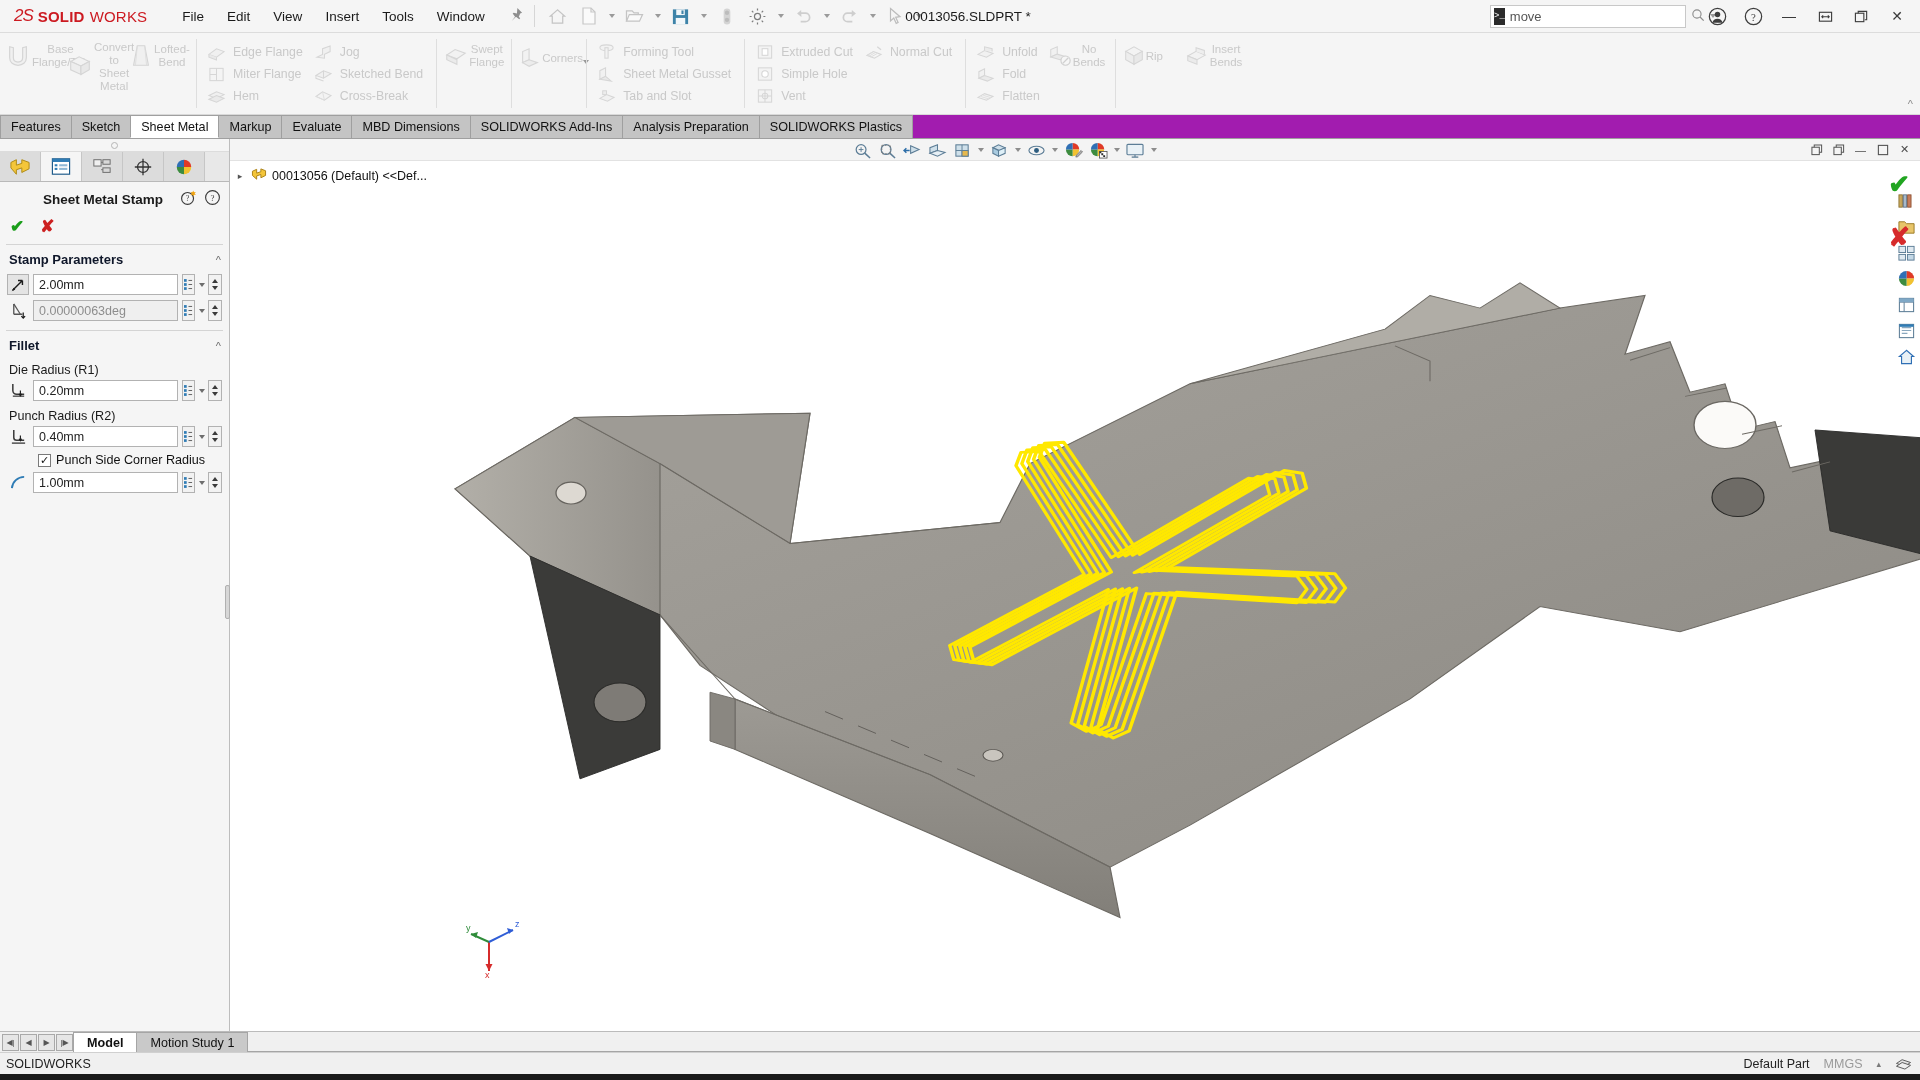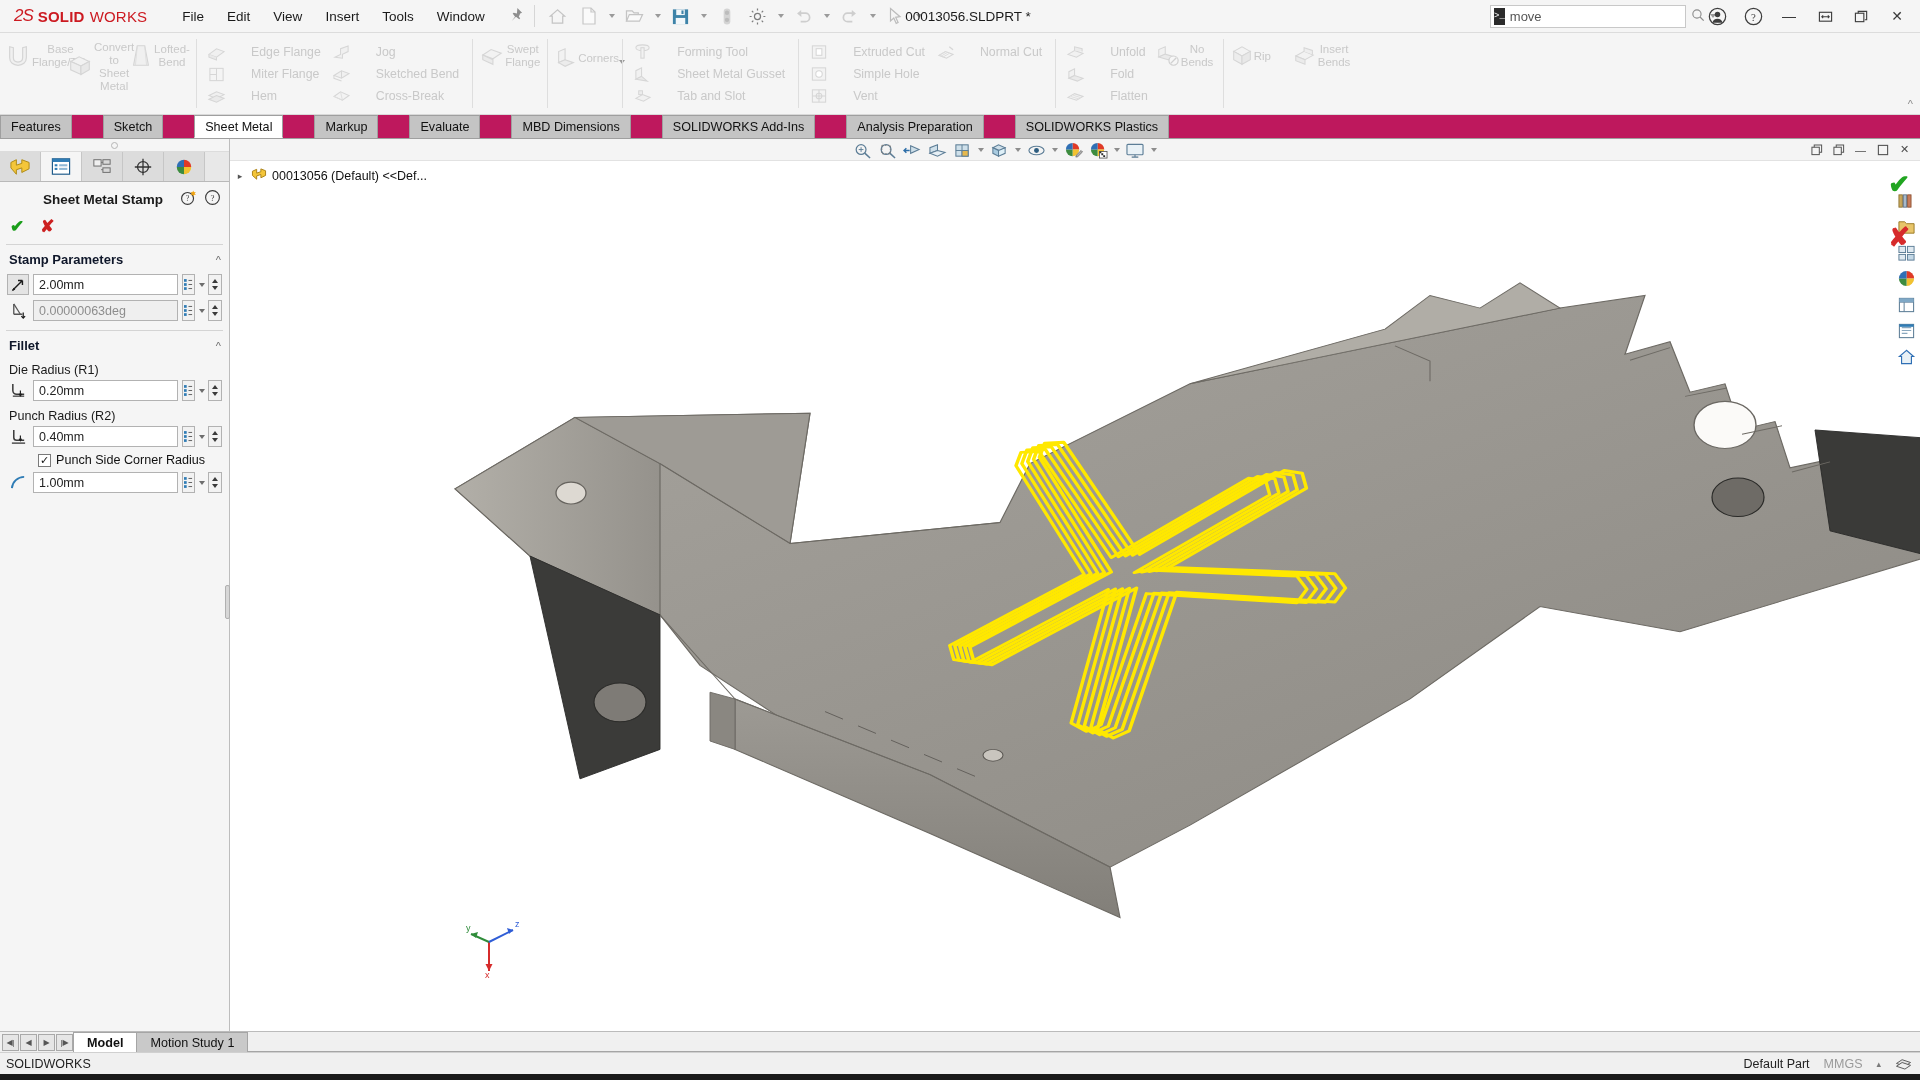--- a/index.html
+++ b/index.html
@@ -56,29 +56,29 @@
   }
   .rgroup { display: flex; align-items: flex-start; padding: 4px 4px 0 4px; }
   .rsep { width: 1px; background: #dedede; margin: 6px 2px; align-self: stretch; }
   .big-btn {
     width: 62px; display: flex; flex-direction: row; align-items: center; padding-top: 4px;
     color: #c9c9c9; cursor: default; text-align: center; line-height: 1.13; font-size: 11.5px;
   }
   .big-btn .gl { height: 30px; display: flex; align-items: center; justify-content: center; }
   .small-col { display: flex; flex-direction: column; padding-top: 4px; }
   .small-btn {
-    display: flex; align-items: center; gap: 24px; height: 22px; padding: 0 7px 0 3px;
+    display: flex; align-items: center; gap: 6px; height: 22px; padding: 0 7px 0 3px;
     color: #c9c9c9; font-size: 12.3px; cursor: default; white-space: nowrap;
   }
   .small-btn .gl { width: 21px; height: 20px; display: flex; align-items: center; justify-content: center; }
   .ribbon-collapse { position: absolute; right: 7px; bottom: 4px; color: #8a8a8a; font-size: 11px; }
 
   
-  .tabsrow { height: 24px; background: #be185d; display: flex; align-items: flex-end; flex: none;
-     border-bottom: 1px solid #9f9f9f; position: relative; gap: 32px; }
+  .tabsrow { height: 24px; background: #a21caf; display: flex; align-items: flex-end; flex: none;
+     border-bottom: 1px solid #9f9f9f; position: relative; }
   .rtab {
     height: 23px; padding: 0 10px; display: flex; align-items: center;
     background: #c4c4c4; border: 1px solid #9f9f9f; border-bottom: none;
     font-size: 12.6px; color: #111; cursor: default; margin-right: -1px;
   }
   .rtab.active { background: #fff; border-bottom: 1px solid #fff; position: relative; z-index: 3; font-weight: normal; }
 
   
   .body { flex: 1; display: flex; position: relative; min-height: 0; }
 

